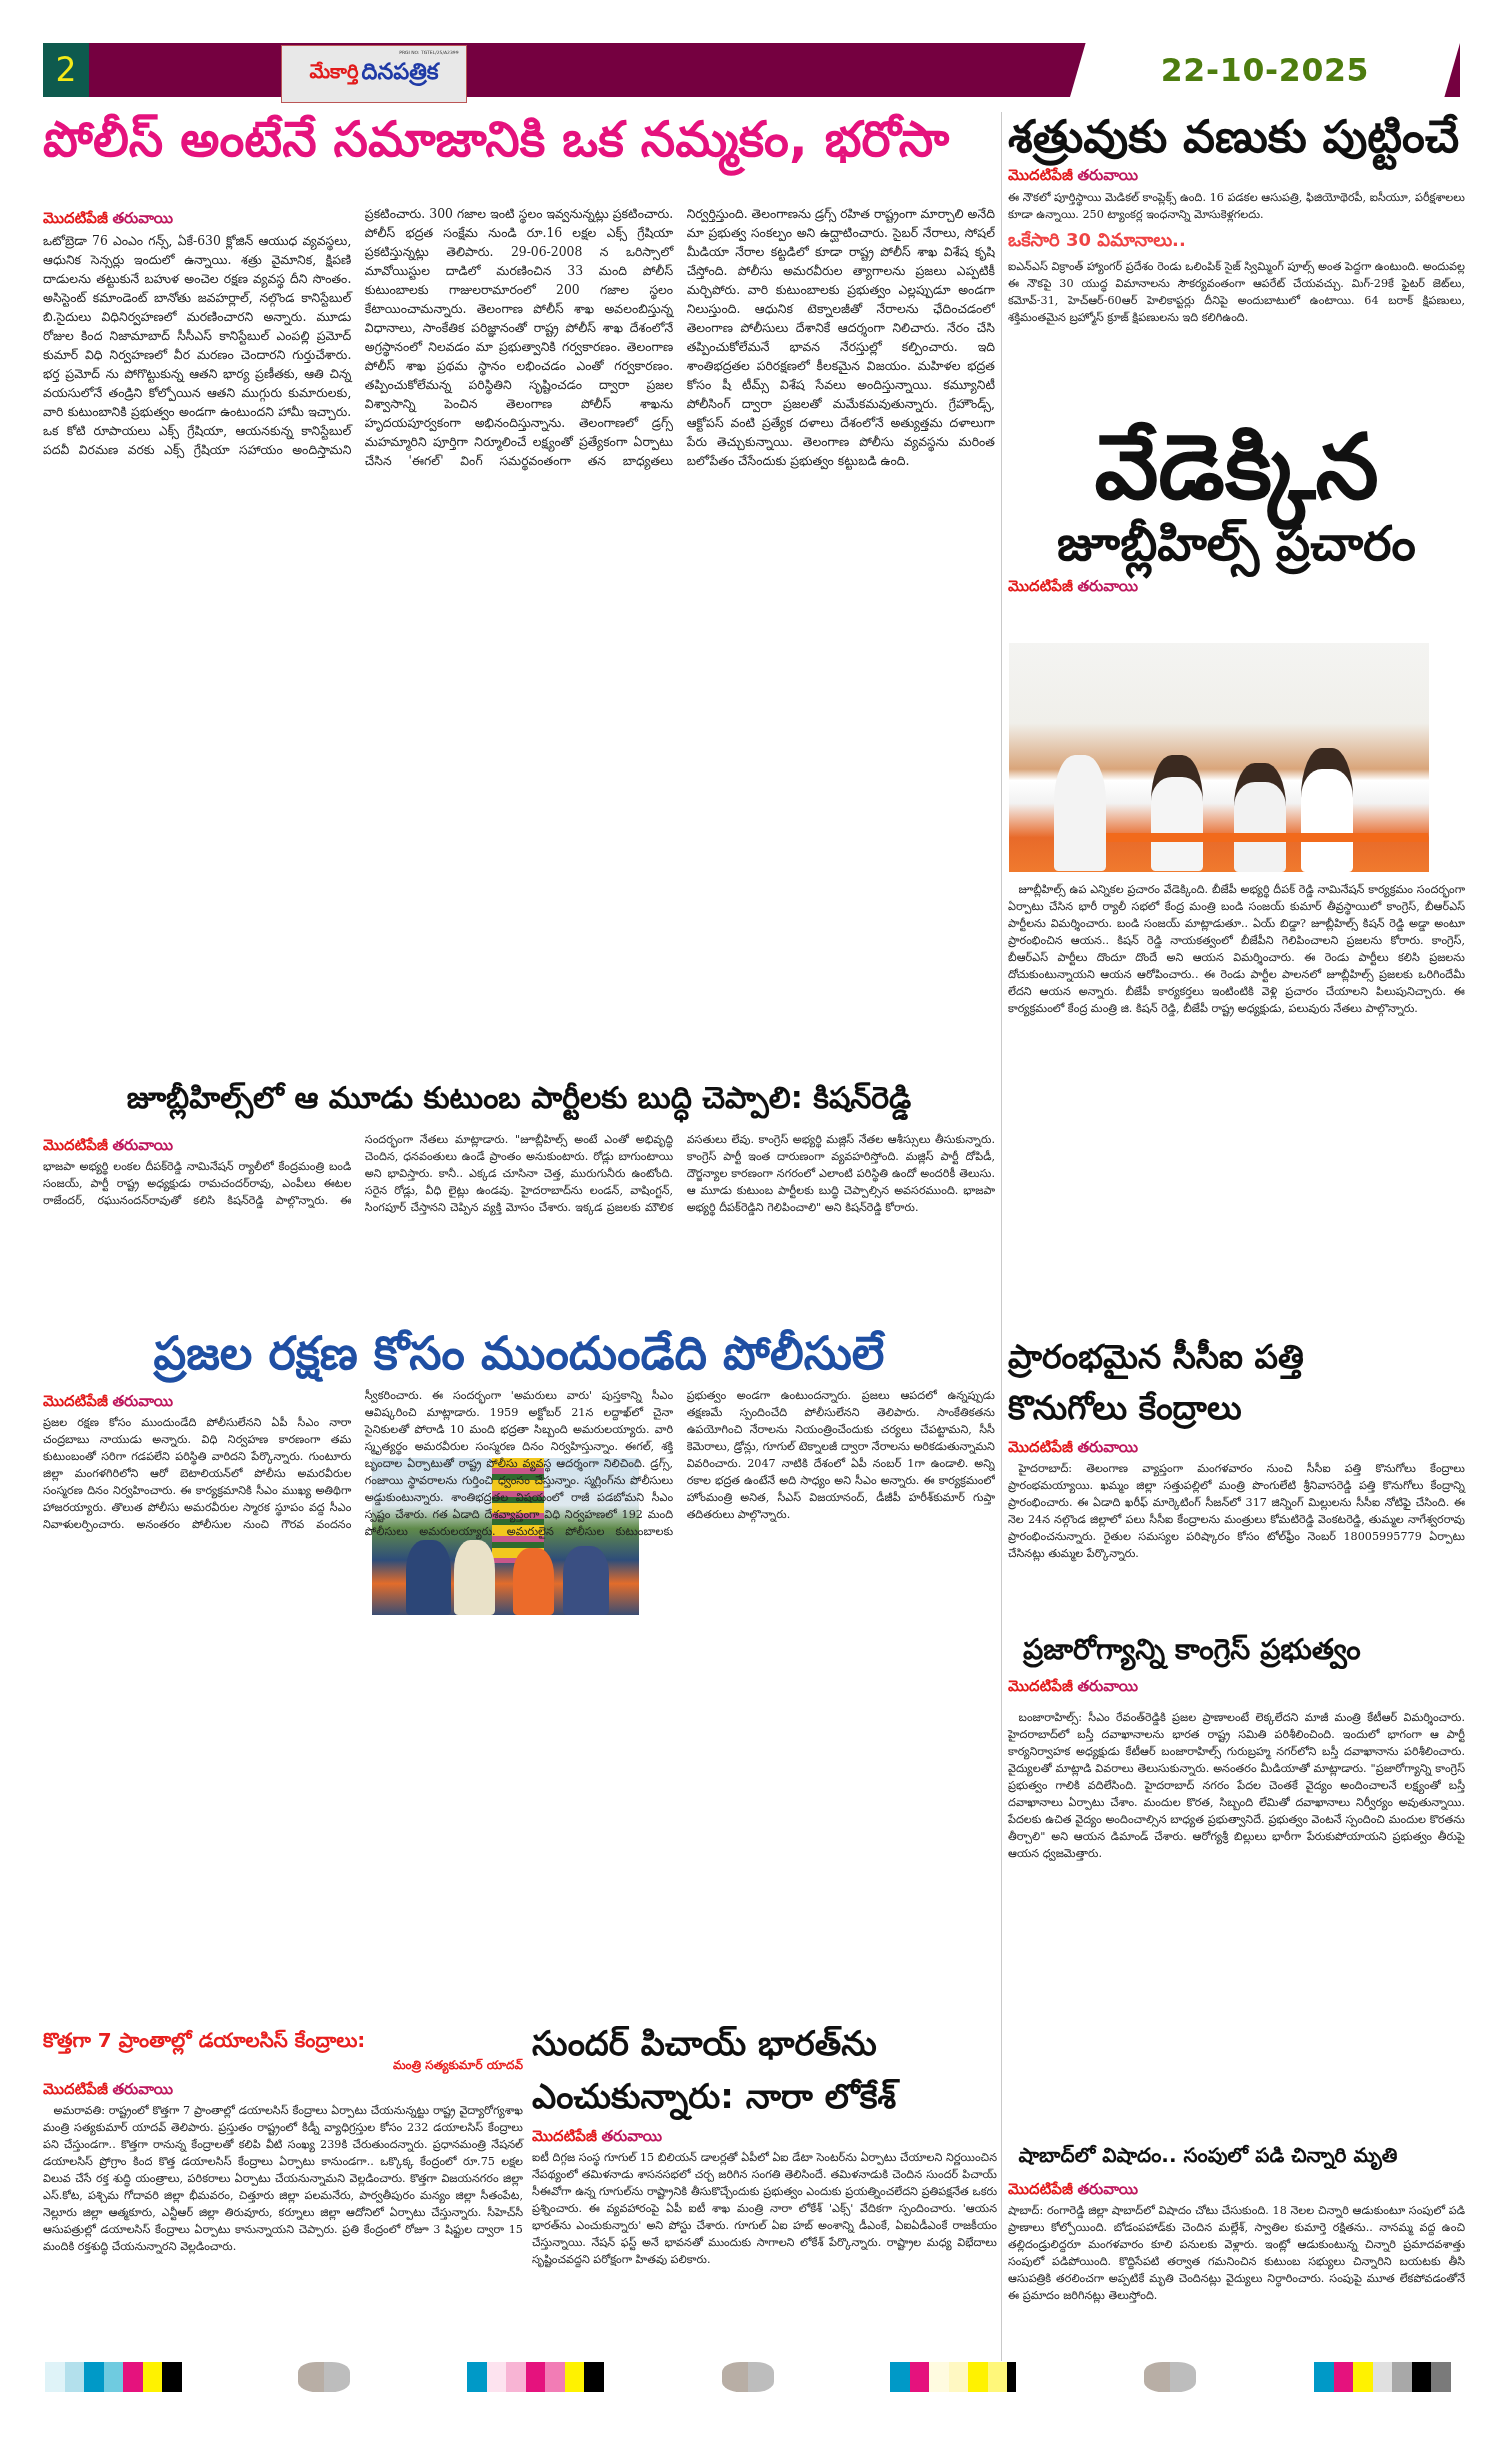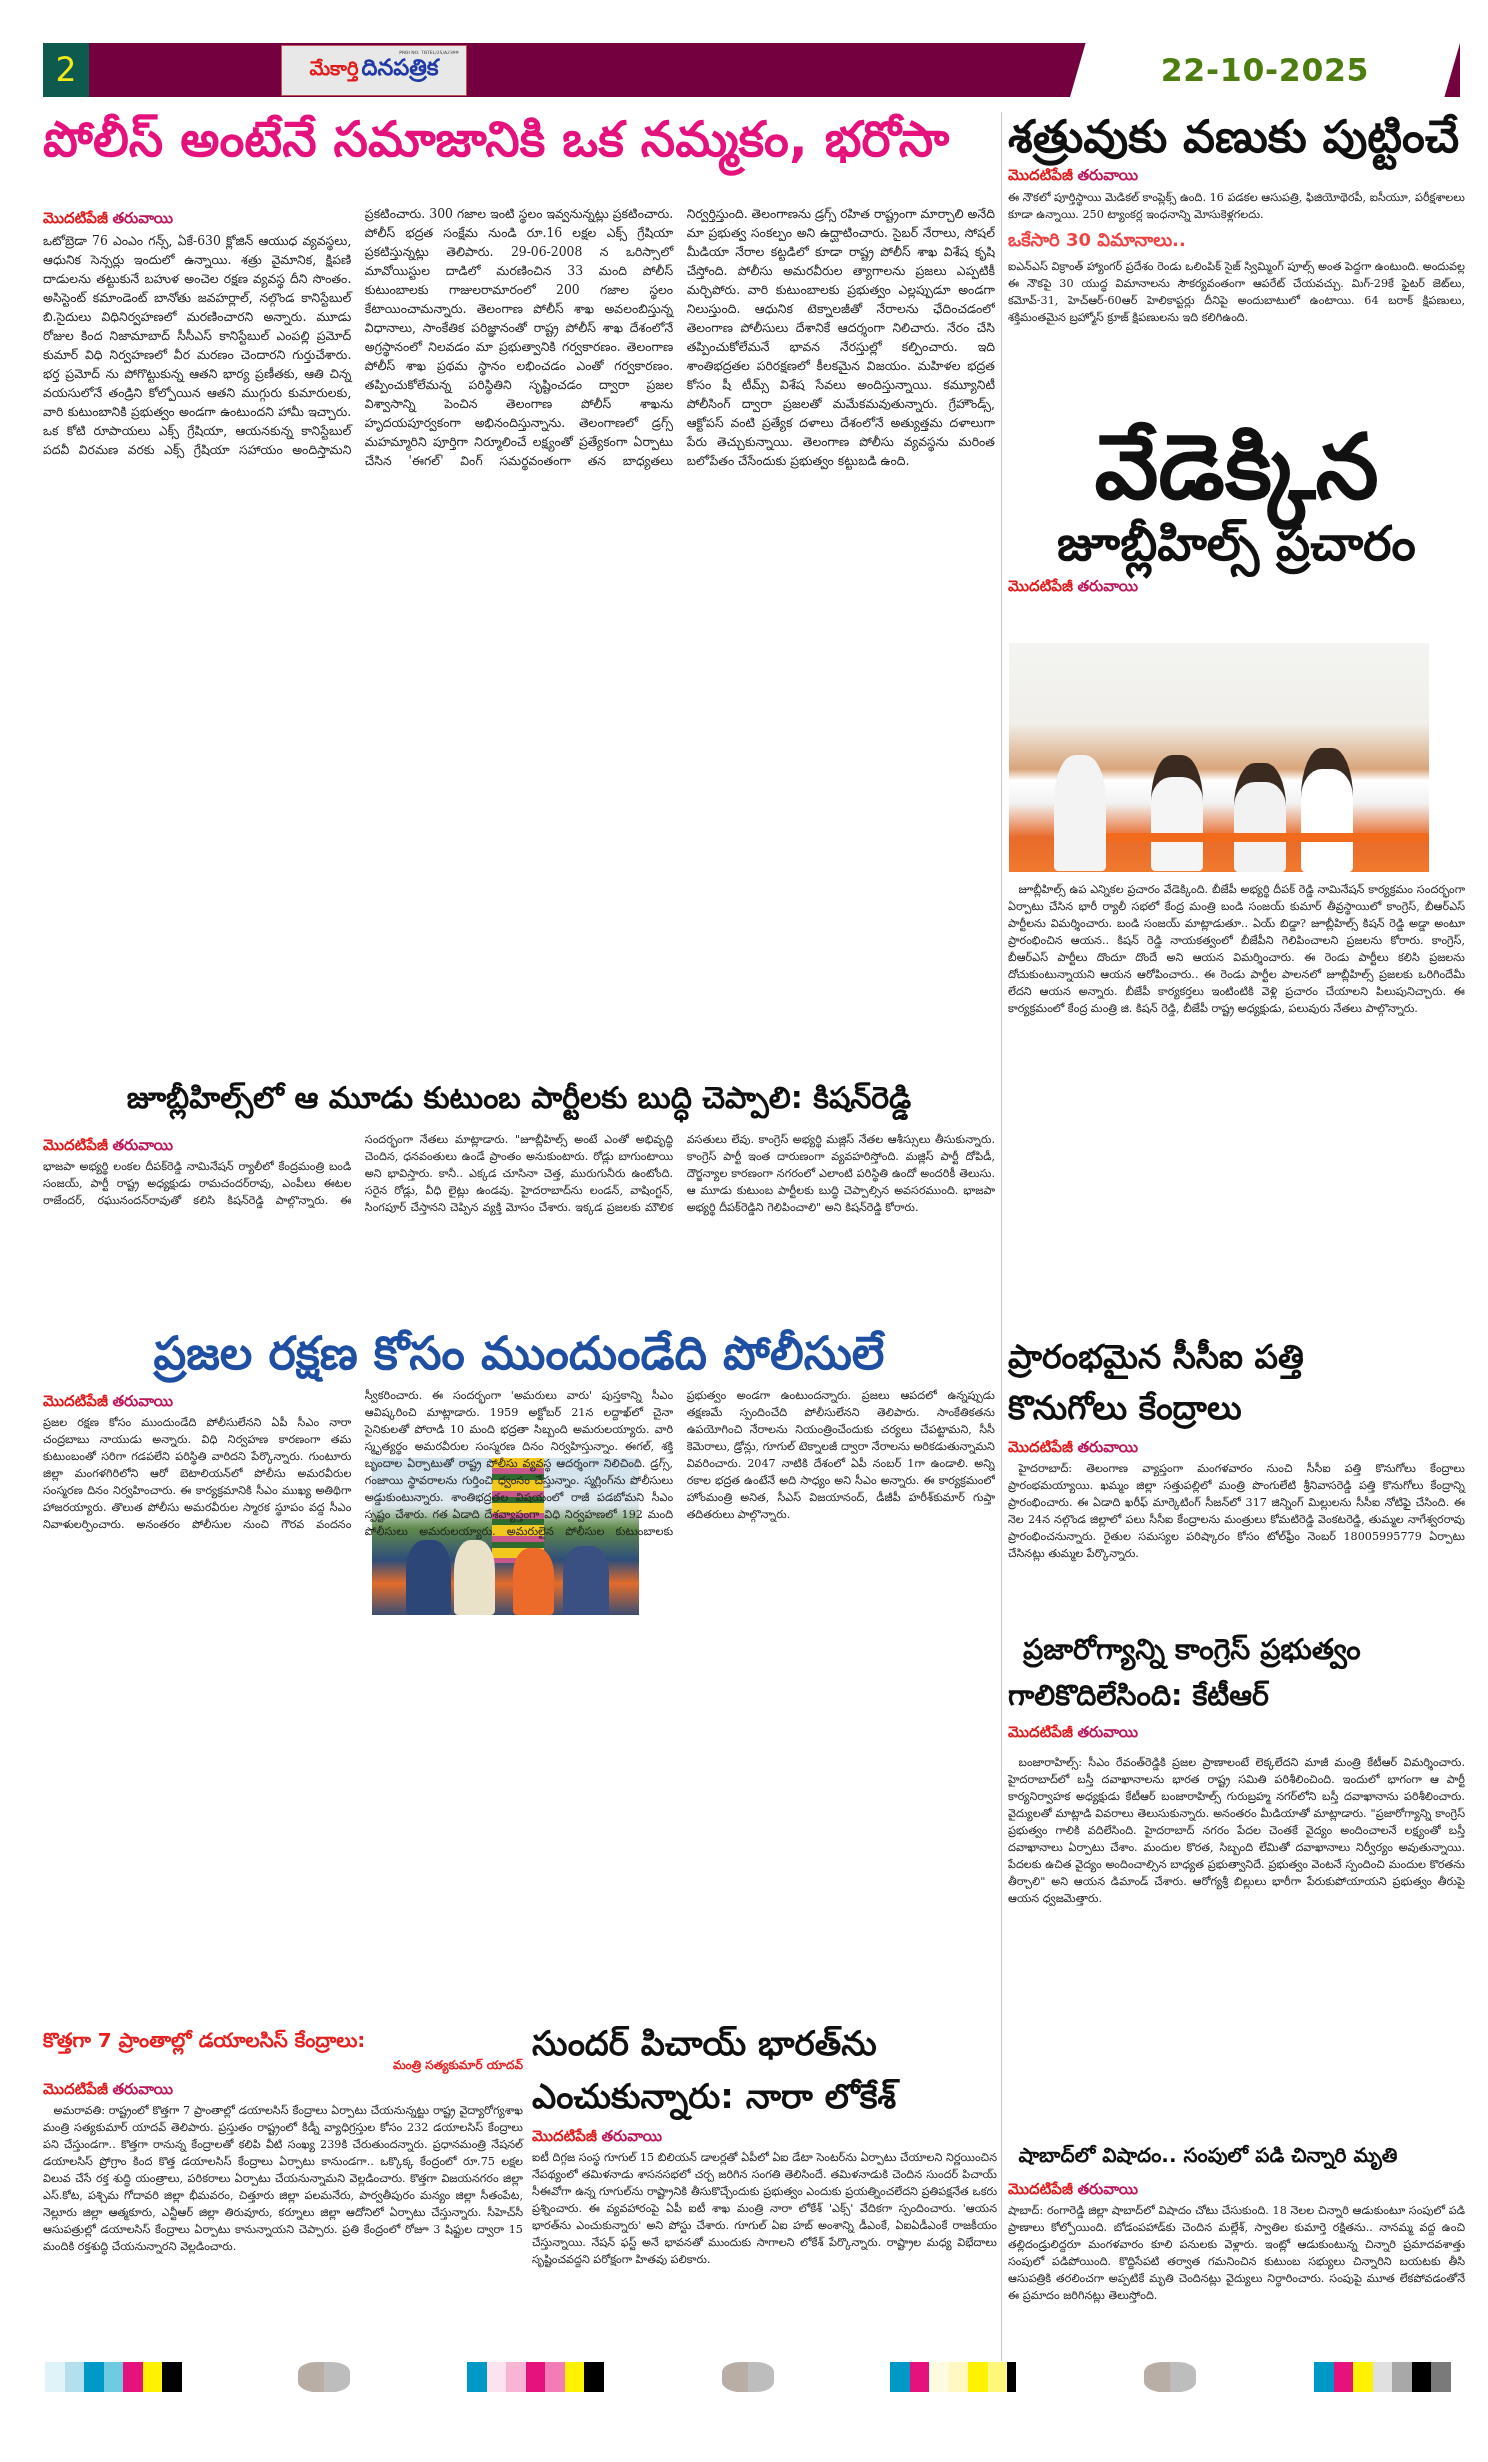--- a/index.html
+++ b/index.html
@@ -2,21 +2,21 @@
 <html style="font-size:12px"><head>
 <meta charset="utf-8">
 <style>
   * { box-sizing: border-box; margin: 0; padding: 0; }
   html, body { width: 1488px; height: 2462px; background: #ffffff; overflow: hidden; }
   body { position: relative; font-family: "DejaVu Serif", serif; color: #1a1a1a; }
 
   
   .masthead { position: absolute; left: 43px; top: 43px; width: 1417px; height: 54px; background: #750040; }
   .page-no { position: absolute; left: 0; top: 0; width: 46px; height: 54px; background: #0e5a4e; color: #f4ea18; font-family: "DejaVu Sans", sans-serif; font-size: 33px; line-height: 54px; text-align: center; }
-  .logo-box { position: absolute; left: 238px; top: 1.5px; width: 186px; height: 51px; background: #e8e8e8; border: 1.5px solid #b55; display: flex; align-items: center; justify-content: center; }
+  .logo-box { position: absolute; left: 238px; top: 1.5px; width: 186px; height: 58px; background: #e8e8e8; border: 1.5px solid #b55; display: flex; align-items: center; justify-content: center; }
   .logo-red { color: #e21b1b; font-family: "DejaVu Sans", sans-serif; font-weight: bold; font-size: 19.5px; }
   .logo-blue { color: #1f3aa6; font-family: "DejaVu Sans", sans-serif; font-weight: bold; font-size: 22.5px; margin-left: 3px; }
   .logo-reg { position: absolute; top: 4.5px; right: 7.5px; font-size: 4.5px; color: #333; font-family: "DejaVu Sans", sans-serif; }
   .date-box { position: absolute; left: 1027px; top: 0; width: 390px; height: 54px; background: #ffffff; clip-path: polygon(4% 0, 100% 0, 96% 100%, 0 100%); text-align: center; }
   .date-text { font-family: "DejaVu Sans", sans-serif; font-weight: bold; font-size: 31.5px; line-height: 54px; color: #4d7c0f; letter-spacing: 0.7px; }
 
   
   .block { position: absolute; }
   .headline { font-family: "DejaVu Sans", sans-serif; font-weight: bold; line-height: 1.15; }
   .hl-pink { color: #e5127d; }
@@ -133,21 +133,20 @@
 
 <div class="block" style="left:1008px; top:1331px; width:457px;">
   <div class="headline hl-black" style="font-size:33px; line-height:1.55;">ప్రారంభమైన సీసీఐ పత్తి</div>
   <div class="headline hl-black" style="font-size:33px; line-height:1.55;">కొనుగోలు కేంద్రాలు</div>
   <div class="kicker"><span class="k1">మొదటిపేజీ</span><span class="k2">తరువాయి</span></div>
   <p class="body-text small" style="text-indent:10.5px;">హైదరాబాద్: తెలంగాణ వ్యాప్తంగా మంగళవారం నుంచి సీసీఐ పత్తి కొనుగోలు కేంద్రాలు ప్రారంభమయ్యాయి. ఖమ్మం జిల్లా సత్తుపల్లిలో మంత్రి పొంగులేటి శ్రీనివాసరెడ్డి పత్తి కొనుగోలు కేంద్రాన్ని ప్రారంభించారు. ఈ ఏడాది ఖరీఫ్ మార్కెటింగ్ సీజన్‌లో 317 జిన్నింగ్ మిల్లులను సీసీఐ నోటిఫై చేసింది. ఈ నెల 24న నల్గొండ జిల్లాలో పలు సీసీఐ కేంద్రాలను మంత్రులు కోమటిరెడ్డి వెంకటరెడ్డి, తుమ్మల నాగేశ్వరరావు ప్రారంభించనున్నారు. రైతుల సమస్యల పరిష్కారం కోసం టోల్‌ఫ్రీం నెంబర్ 18005995779 ఏర్పాటు చేసినట్లు తుమ్మల పేర్కొన్నారు.</p>
 </div>
 
 <div class="block" style="left:1008px; top:1627px; width:457px;">
   <div class="headline hl-black" style="font-size:28.5px; line-height:1.6; padding-left:15px;">ప్రజారోగ్యాన్ని కాంగ్రెస్ ప్రభుత్వం</div>
-  <div class="headline hl-black" style="font-size:28.5px; line-height:1.6;">గాలికొదిలేసింది: కేటీఆర్</div>
   <div class="kicker"><span class="k1">మొదటిపేజీ</span><span class="k2">తరువాయి</span></div>
   <p class="body-text small" style="margin-top:10.5px; text-indent:10.5px;">బంజారాహిల్స్: సీఎం రేవంత్‌రెడ్డికి ప్రజల ప్రాణాలంటే లెక్కలేదని మాజీ మంత్రి కేటీఆర్ విమర్శించారు. హైదరాబాద్‌లో బస్తీ దవాఖానాలను భారత రాష్ట్ర సమితి పరిశీలించింది. ఇందులో భాగంగా ఆ పార్టీ కార్యనిర్వాహక అధ్యక్షుడు కేటీఆర్ బంజారాహిల్స్ గురుబ్రహ్మ నగర్‌లోని బస్తీ దవాఖానాను పరిశీలించారు. వైద్యులతో మాట్లాడి వివరాలు తెలుసుకున్నారు. అనంతరం మీడియాతో మాట్లాడారు. "ప్రజారోగ్యాన్ని కాంగ్రెస్ ప్రభుత్వం గాలికి వదిలేసింది. హైదరాబాద్ నగరం పేదల చెంతకే వైద్యం అందించాలనే లక్ష్యంతో బస్తీ దవాఖానాలు ఏర్పాటు చేశాం. మందుల కొరత, సిబ్బంది లేమితో దవాఖానాలు నిర్వీర్యం అవుతున్నాయి. పేదలకు ఉచిత వైద్యం అందించాల్సిన బాధ్యత ప్రభుత్వానిదే. ప్రభుత్వం వెంటనే స్పందించి మందుల కొరతను తీర్చాలి" అని ఆయన డిమాండ్ చేశారు. ఆరోగ్యశ్రీ బిల్లులు భారీగా పేరుకుపోయాయని ప్రభుత్వం తీరుపై ఆయన ధ్వజమెత్తారు.</p>
 </div>
 
 <div class="block" style="left:1008px; top:2141px; width:457px;">
   <div class="headline hl-black" style="font-size:20px; line-height:1.4; padding-left:10.5px;">షాబాద్‌లో విషాదం.. సంపులో పడి చిన్నారి మృతి</div>
   <div class="kicker" style="margin-top:10.5px;"><span class="k1">మొదటిపేజీ</span><span class="k2">తరువాయి</span></div>
   <p class="body-text small">షాబాద్: రంగారెడ్డి జిల్లా షాబాద్‌లో విషాదం చోటు చేసుకుంది. 18 నెలల చిన్నారి ఆడుకుంటూ సంపులో పడి ప్రాణాలు కోల్పోయింది. బోడంపహాడ్‌కు చెందిన మల్లేశ్, స్వాతిల కుమార్తె రక్షితను.. నానమ్మ వద్ద ఉంచి తల్లిదండ్రులిద్దరూ మంగళవారం కూలి పనులకు వెళ్లారు. ఇంట్లో ఆడుకుంటున్న చిన్నారి ప్రమాదవశాత్తు సంపులో పడిపోయింది. కొద్దిసేపటి తర్వాత గమనించిన కుటుంబ సభ్యులు చిన్నారిని బయటకు తీసి ఆసుపత్రికి తరలించగా అప్పటికే మృతి చెందినట్లు వైద్యులు నిర్ధారించారు. సంపుపై మూత లేకపోవడంతోనే ఈ ప్రమాదం జరిగినట్లు తెలుస్తోంది.</p>
 </div>
 

